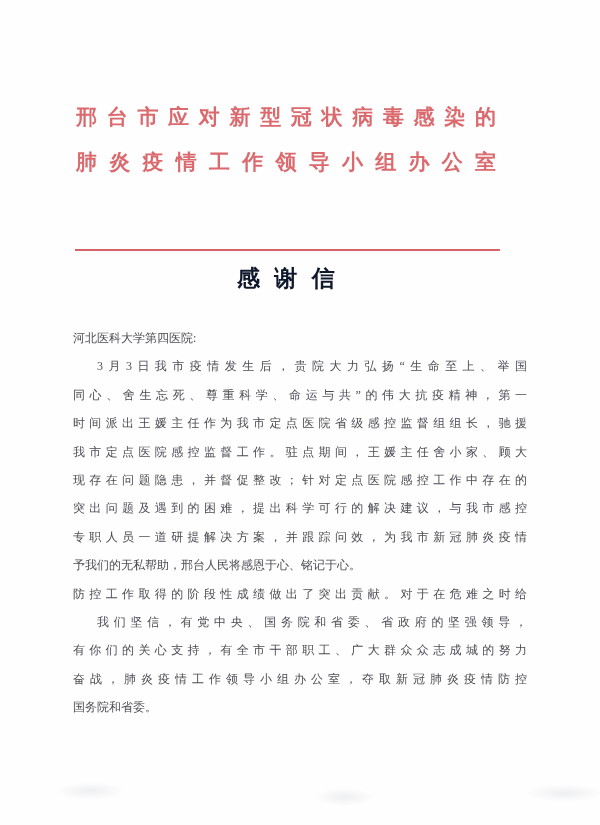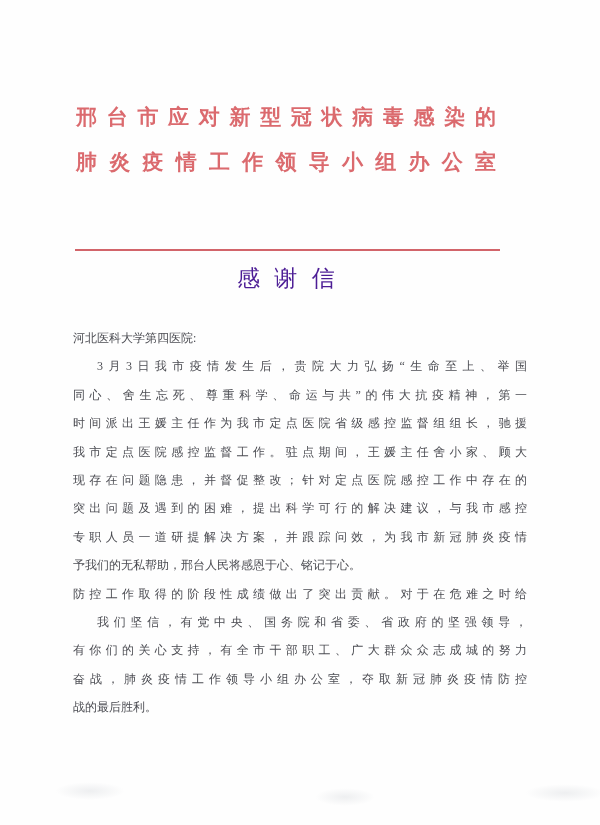--- a/index.html
+++ b/index.html
@@ -44,23 +44,23 @@
   }
   
   .doc-title {
     position: absolute;
     left: 0;
     top: 263px;
     width: 586px;
     margin: 0;
     text-align: center;
     font-size: 23px;
-    font-weight: 400;
+    font-weight: 700;
     letter-spacing: 0.62em;
-    color: #4c1d95;
+    color: #0f172a;
     line-height: 32px;
   }
   
   .letter-body {
     position: absolute;
     left: 73px;
     top: 324px;
     width: 454px;
     font-size: 12px;
     color: #4c4d53;
@@ -112,20 +112,20 @@
     <div class="body-line fill">时间派出王媛主任作为我市定点医院省级感控监督组组长，驰援</div>
     <div class="body-line fill">我市定点医院感控监督工作。驻点期间，王媛主任舍小家、顾大</div>
     <div class="body-line fill">现存在问题隐患，并督促整改；针对定点医院感控工作中存在的</div>
     <div class="body-line fill">突出问题及遇到的困难，提出科学可行的解决建议，与我市感控</div>
     <div class="body-line fill">专职人员一道研提解决方案，并跟踪问效，为我市新冠肺炎疫情</div>
     <div class="body-line">予我们的无私帮助，邢台人民将感恩于心、铭记于心。</div>
     <div class="body-line fill">防控工作取得的阶段性成绩做出了突出贡献。对于在危难之时给</div>
     <div class="body-line indent fill">我们坚信，有党中央、国务院和省委、省政府的坚强领导，</div>
     <div class="body-line fill">有你们的关心支持，有全市干部职工、广大群众众志成城的努力</div>
     <div class="body-line fill">奋战，肺炎疫情工作领导小组办公室，夺取新冠肺炎疫情防控</div>
-    <div class="body-line">战的最后胜利。</div>
+    <div class="body-line">国务院和省委。</div>
   </main>
 
   <div class="smudge s1"></div>
   <div class="smudge s2"></div>
   <div class="smudge s3"></div>
 
 </div>
 
 </body></html>

